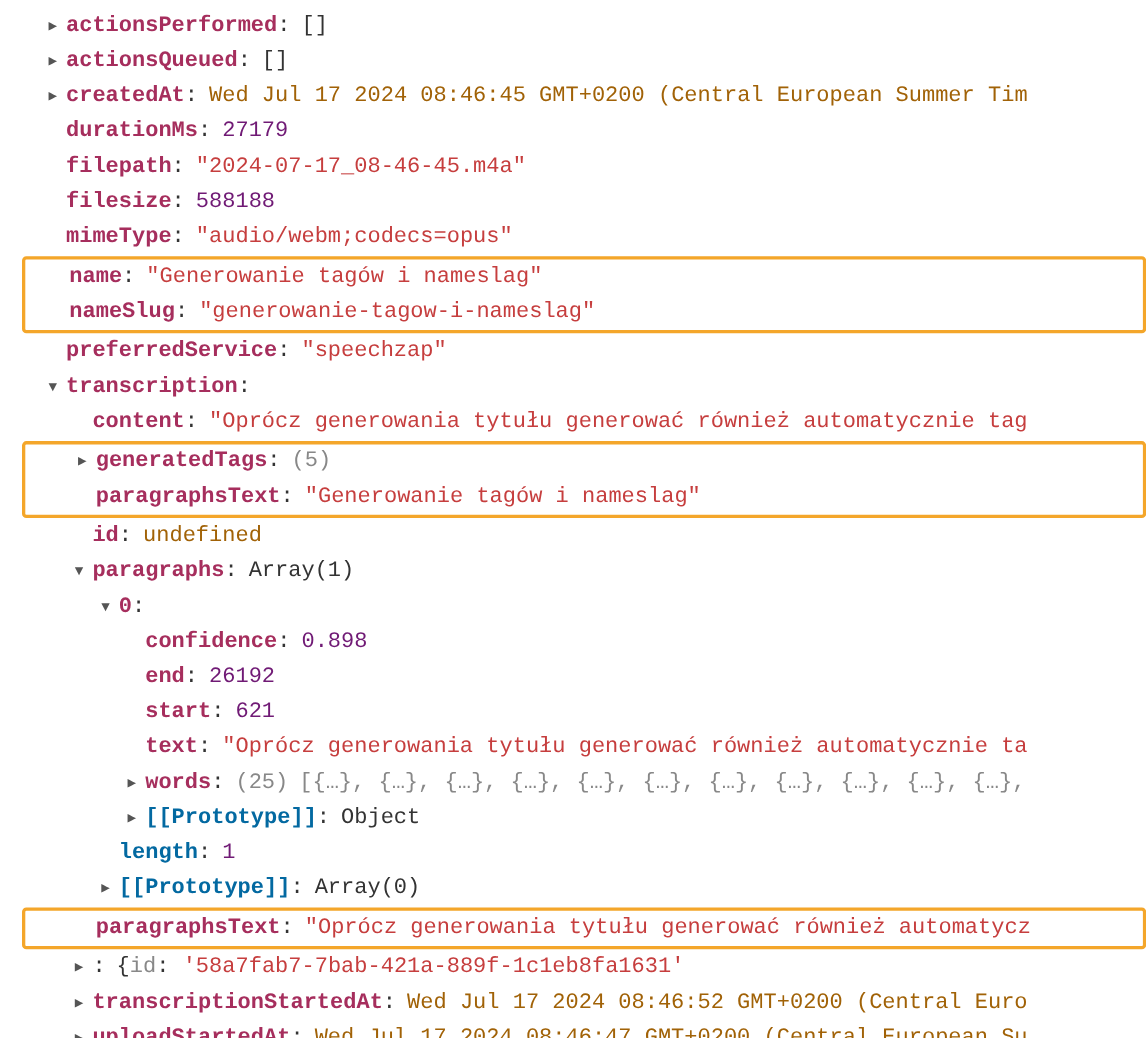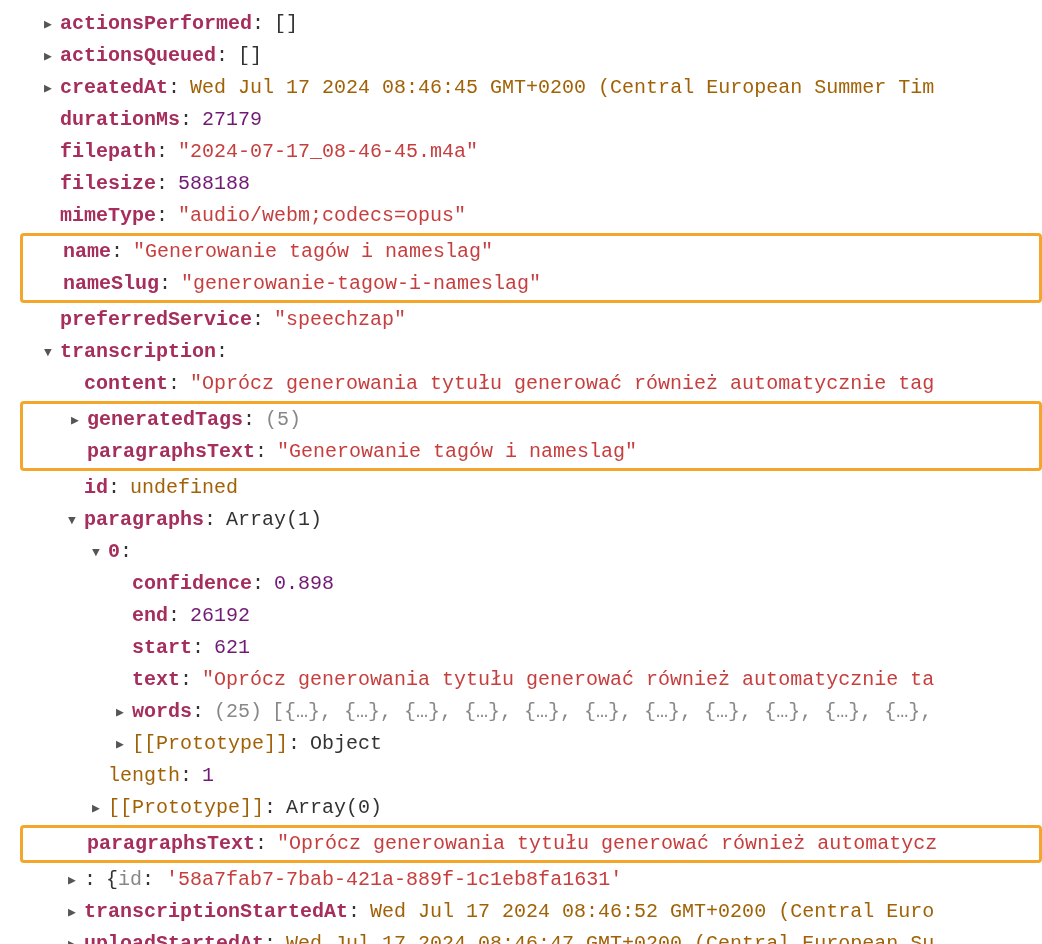--- a/index.html
+++ b/index.html
@@ -21,21 +21,21 @@
       display: inline-block;
       width: 16px;
       color: #555;
       font-size: 13px;
       user-select: none;
       position: relative;
       top: -1px;
     }
     .arrow.blank { visibility: hidden; }
     .key-bold { color: #a62e5d; font-weight: 700; }
-    .key-light { color: #a16207; font-weight: 400; }
+    .key-light { color: #0369a1; font-weight: 700; }
     .colon { color: #333; }
     .str { color: #c63e3e; }
     .num { color: #701a75; }
     .lit { color: #a16207; }
     .arr-preview { color: #333; }
     .count-dim { color: #888; }
     .highlight {
       border: 3px solid #f4a62a;
       border-radius: 4px;
       margin: 1px 0;

